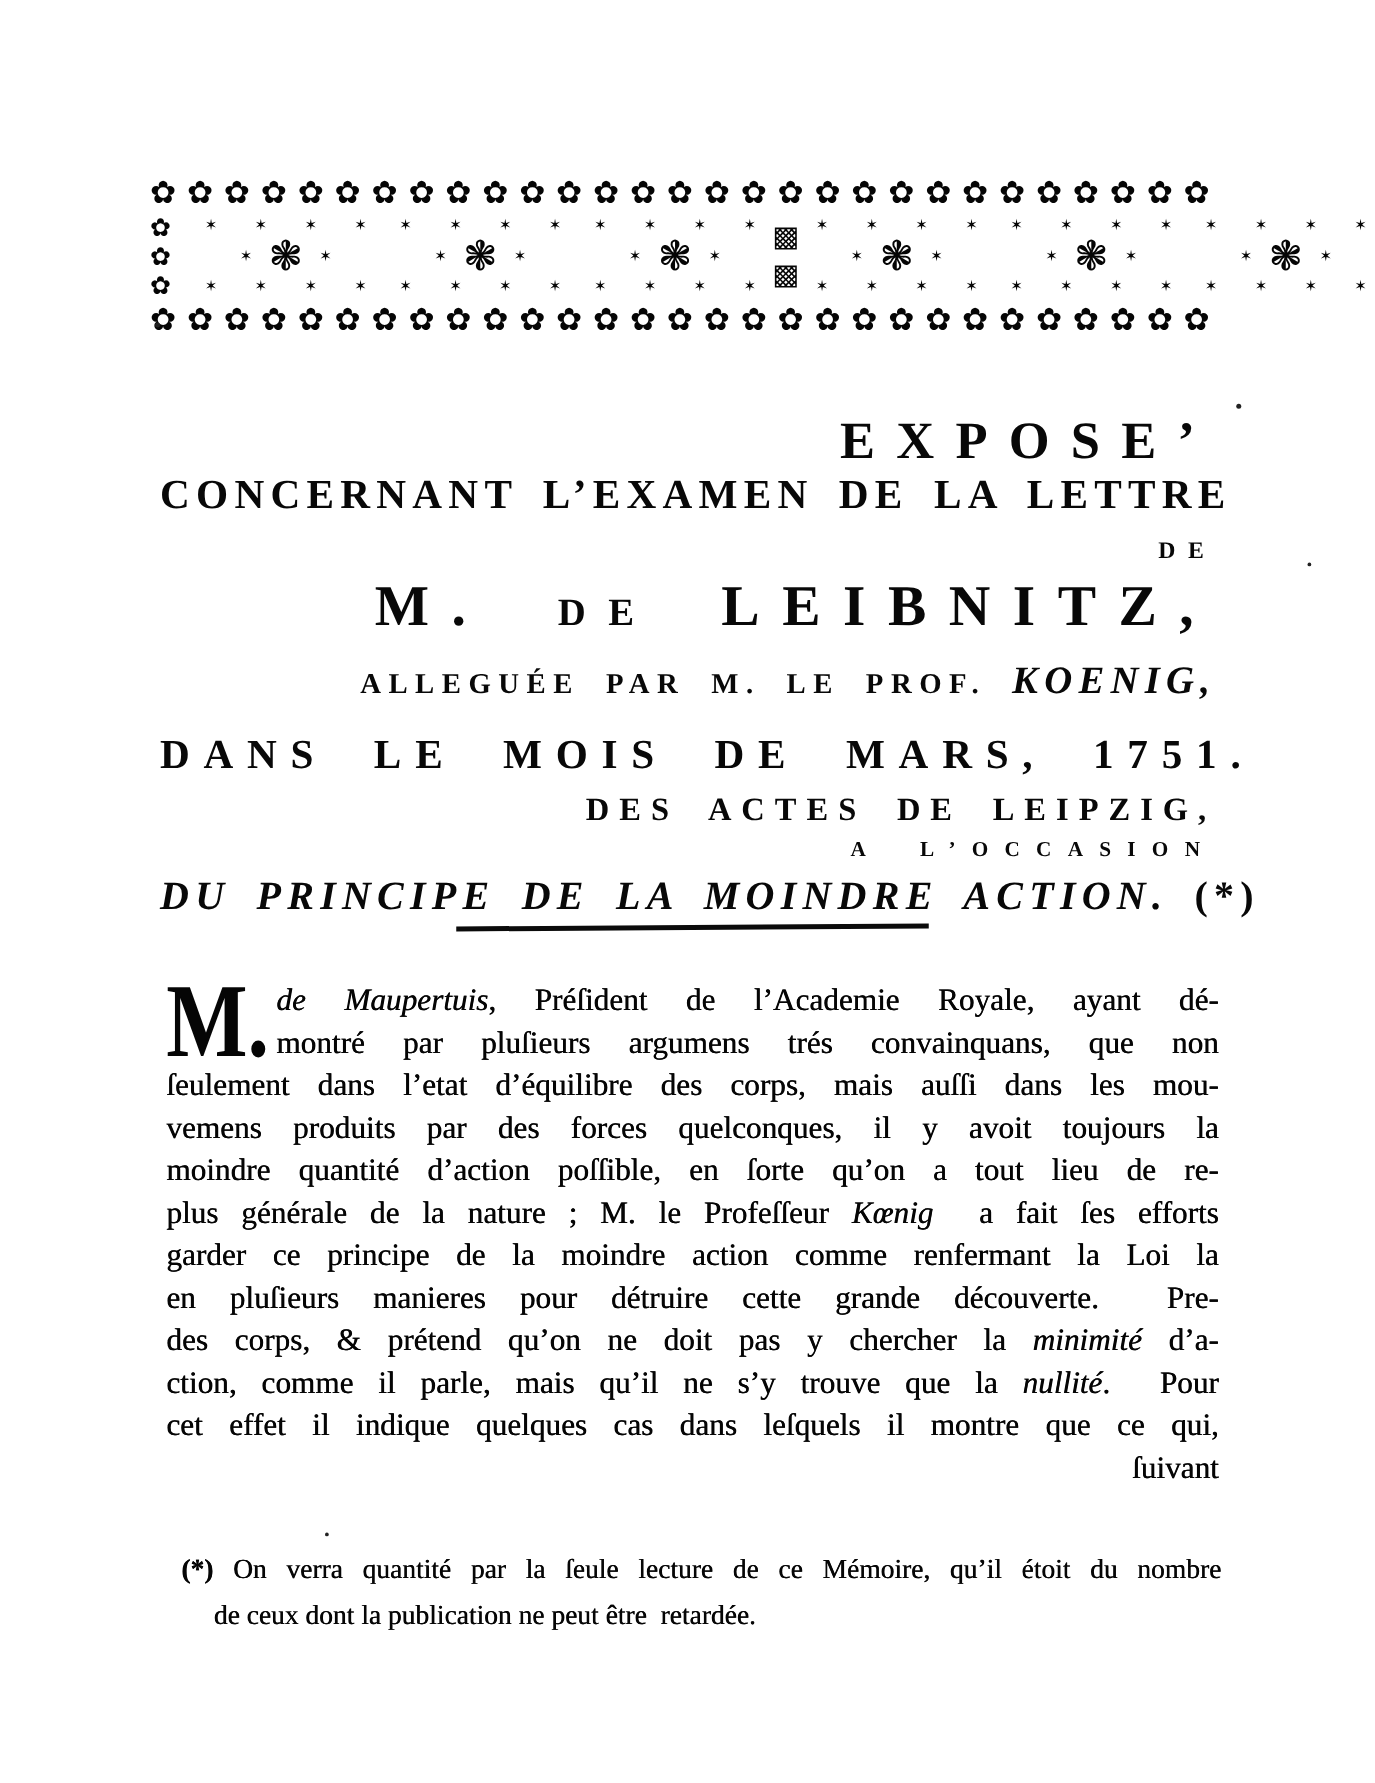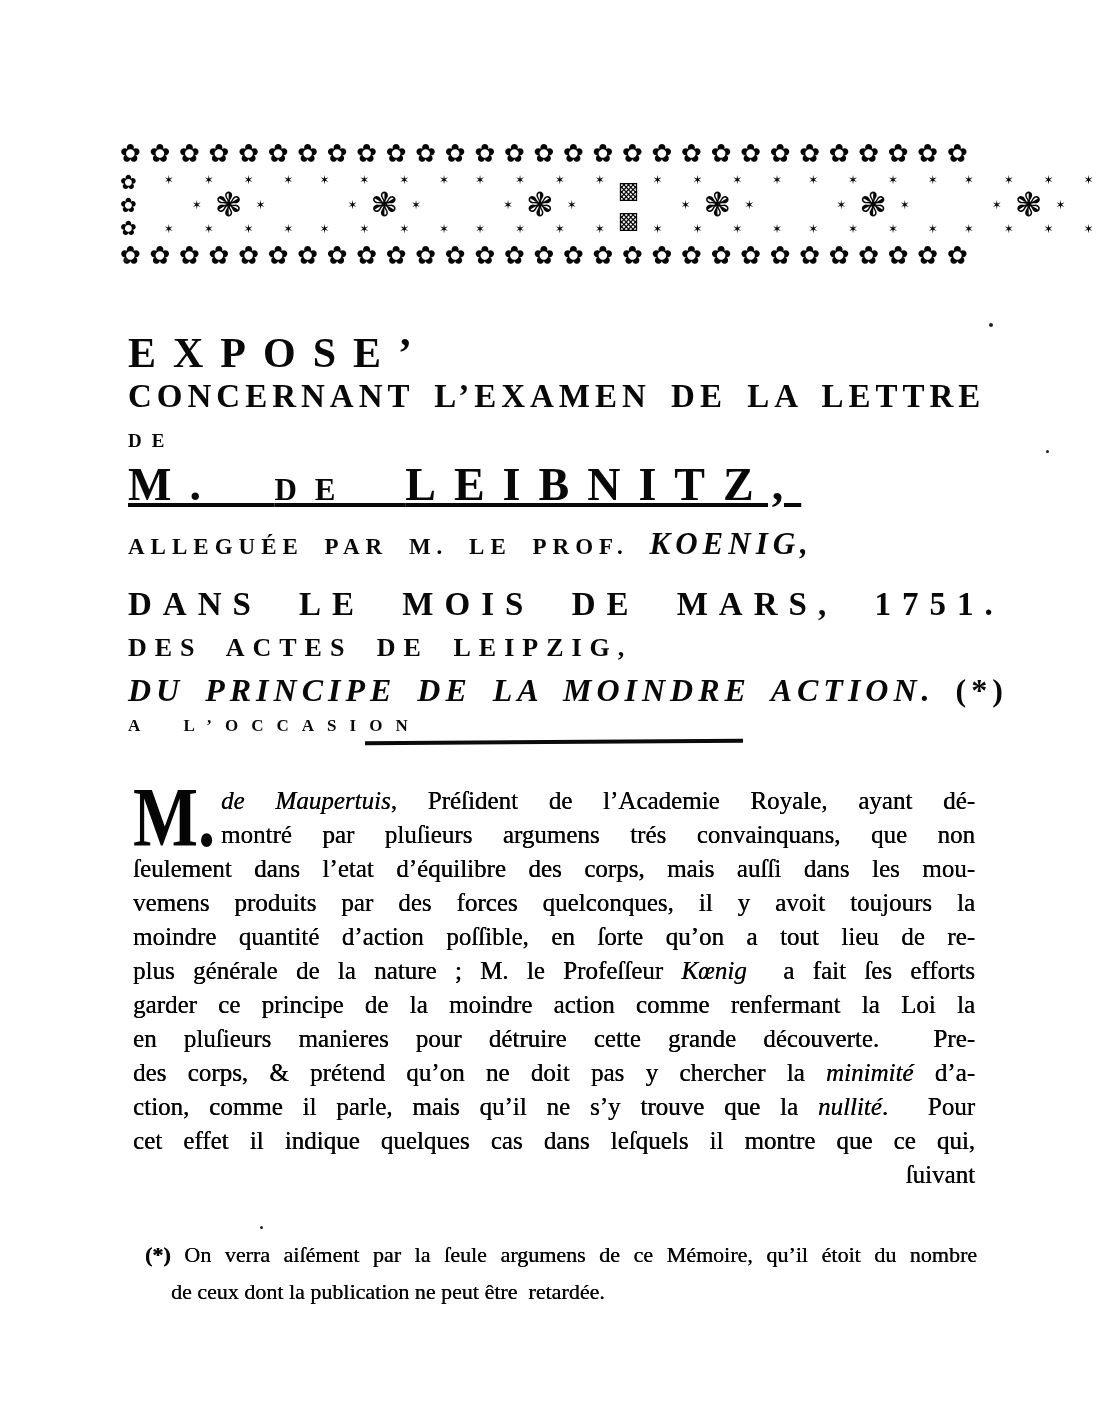--- a/index.html
+++ b/index.html
@@ -27,27 +27,27 @@
   .cluster{display:flex;flex-direction:column;align-items:center;gap:1px;}
   .c-row{font-size:12px;letter-spacing:13px;line-height:13px;white-space:nowrap;padding-left:13px;}
   .c-mid{display:flex;align-items:center;gap:13px;}
   .c-mid .star{font-size:12px;line-height:12px;}
   .c-mid .flower{font-size:33px;line-height:34px;}
   .cluster-diamond{display:flex;flex-direction:column;gap:7px;font-size:23px;line-height:23px;}
 
   
   .title-block{
     position:absolute;left:128px;top:330px;width:845px;
-    text-align:left;font-weight:700;color:#080808;
+    text-align:right;font-weight:700;color:#080808;
   }
   .t-line{white-space:nowrap;}
   .t-expose    {font-size:42px;line-height:46px;letter-spacing:17px;}
   .t-concernant{font-size:33px;line-height:40px;letter-spacing:5px;word-spacing:7px;}
   .t-de        {font-size:19px;line-height:22px;letter-spacing:10px;margin-top:14px;}
-  .t-leibnitz  {font-size:46px;line-height:54px;letter-spacing:18px;word-spacing:26px;margin-top:6px;text-decoration:underline;}
+  .t-leibnitz  {font-size:46px;line-height:54px;letter-spacing:18px;word-spacing:26px;margin-top:6px;}
   .t-leibnitz .sc{font-size:31px;}
   .t-alleguee  {font-size:23px;line-height:34px;letter-spacing:6px;word-spacing:9px;margin-top:10px;}
   .t-alleguee .it{font-style:italic;font-size:31px;letter-spacing:5px;margin-top:16px;}
   .t-mars      {font-size:33px;line-height:40px;letter-spacing:11px;word-spacing:18px;margin-top:20px;}
   .t-leipzig   {font-size:26px;line-height:32px;letter-spacing:8px;word-spacing:10px;margin-top:8px;}
   .t-occasion  {font-size:17px;line-height:20px;letter-spacing:13px;word-spacing:14px;margin-top:6px;}
   .t-principe  {font-size:32px;line-height:40px;letter-spacing:5px;word-spacing:8px;margin-top:6px;}
   .t-principe .it{font-style:italic;}
 
   .rule{position:absolute;left:365px;top:740px;width:378px;height:4px;
@@ -221,22 +221,22 @@
   </div>
 
   <div class="title-block" id="title-block">
       <div class="t-line t-expose"><span class="r">EXPOSE’</span></div>
       <div class="t-line t-concernant"><span class="r">CONCERNANT L’EXAMEN DE LA LETTRE</span></div>
       <div class="t-line t-de"><span class="r">DE</span></div>
       <div class="t-line t-leibnitz"><span class="r">M. </span><span class="sc">DE </span><span class="r">LEIBNITZ,</span></div>
       <div class="t-line t-alleguee"><span class="r">ALLEGUÉE PAR M. LE PROF. </span><span class="it">KOENIG,</span></div>
       <div class="t-line t-mars"><span class="r">DANS LE MOIS DE MARS, 1751.</span></div>
       <div class="t-line t-leipzig"><span class="r">DES ACTES DE LEIPZIG,</span></div>
+      <div class="t-line t-occasion"><span class="r">A L’OCCASION</span></div>
       <div class="t-line t-principe"><span class="it">DU PRINCIPE DE LA MOINDRE ACTION. </span><span class="r">(*)</span></div>
-      <div class="t-line t-occasion"><span class="r">A L’OCCASION</span></div>
     </div>
 
   <div class="rule"></div>
 
   <div class="bodyblock">
     <span class="drop-cap">M.</span>
     <div id="body-lines">
         <div class="line ind"><span class="it">de Maupertuis</span><span class="r">, Préſident de l’Academie Royale, ayant dé-</span></div>
         <div class="line ind"><span class="r">montré par pluſieurs argumens trés convainquans, que non</span></div>
         <div class="line"><span class="r">ſeulement dans l’etat d’équilibre des corps, mais auſſi dans les mou-</span></div>
@@ -246,21 +246,21 @@
         <div class="line"><span class="r">garder ce principe de la moindre action comme renfermant la Loi la</span></div>
         <div class="line"><span class="r">en pluſieurs manieres pour détruire cette grande découverte. &nbsp;Pre-</span></div>
         <div class="line"><span class="r">des corps, &amp; prétend qu’on ne doit pas y chercher la </span><span class="it">minimité</span><span class="r"> d’a-</span></div>
         <div class="line"><span class="r">ction, comme il parle, mais qu’il ne s’y trouve que la </span><span class="it">nullité</span><span class="r">. &nbsp;Pour</span></div>
         <div class="line"><span class="r">cet effet il indique quelques cas dans leſquels il montre que ce qui,</span></div>
       </div>
     <div class="catch">ſuivant</div>
   </div>
 
   <div class="footnote" id="footnote">
-      <div class="line fn1"><span class="b">(*) </span><span class="r">On verra aiſément par la ſeule argumens de ce Mémoire, qu’il étoit du nombre</span></div>
+      <div class="line fn1"><span class="b">(*) </span><span class="r">On verra quantité par la ſeule lecture de ce Mémoire, qu’il étoit du nombre</span></div>
       <div class="line fn2"><span class="r">de ceux dont la publication ne peut être &nbsp;retardée.</span></div>
     </div>
 
   <div class="speck" style="left:989px;top:323px;width:4px;height:4px;"></div>
   <div class="speck" style="left:1046px;top:450px;width:3px;height:3px;"></div>
   <div class="speck" style="left:260px;top:1226px;width:3px;height:3px;"></div>
   <div class="speck" style="left:124px;top:258px;width:4px;height:4px;"></div>
 </div>
 
 </body></html>

